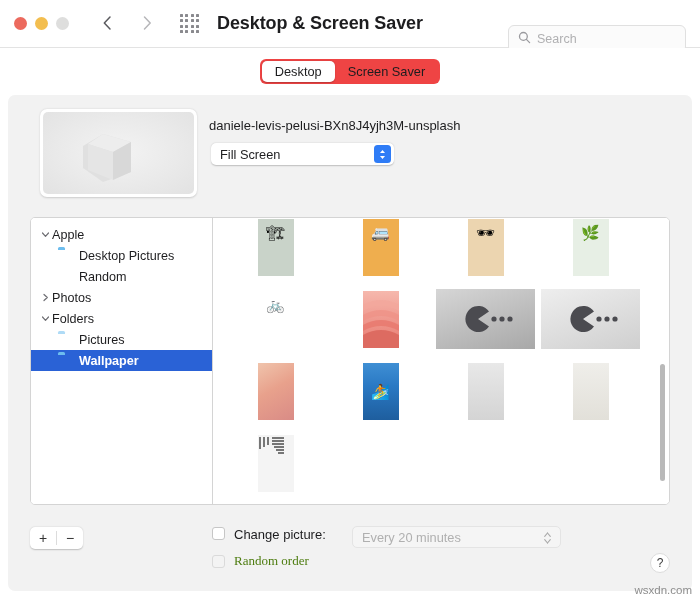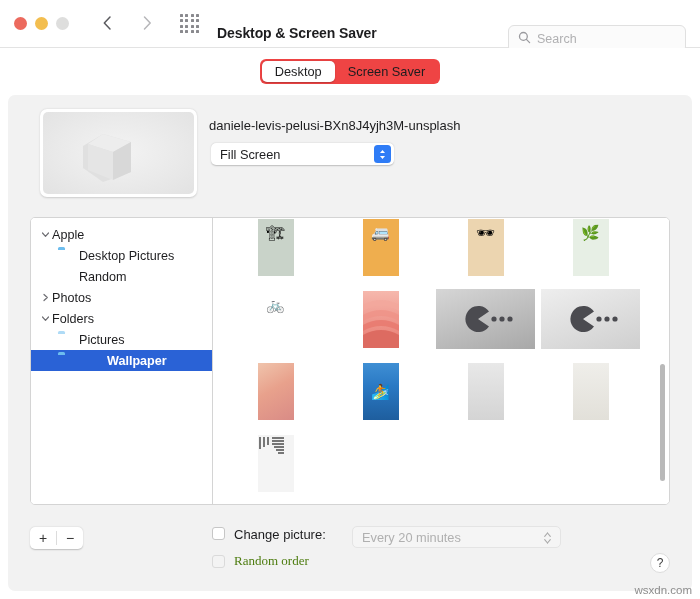--- a/index.html
+++ b/index.html
@@ -60,25 +60,24 @@
   #grid-icon i {
     display: block;
     width: 3px; height: 3px;
     background: #8a8a8e;
     border-radius: 0.5px;
   }
 
   #window-title {
     position: absolute;
     left: 217px; top: 13px;
-    font-size: 14px;
+    font-size: 18px;
     font-weight: bold;
     color: #1d1d1f;
     letter-spacing: -0.1px;
-    margin-top: 12px;
   }
 
   #search-field {
     position: absolute;
     right: 14px; top: 25px;
     width: 178px; height: 28px;
     background: #fbfbfb;
     border: 1px solid #e0e0e0;
     border-radius: 6px;
     display: flex;
@@ -217,21 +216,20 @@
     font-size: 12.6px;
     color: #1d1d1f;
     cursor: default;
     padding-left: 8px;
   }
   .tree-row.child  { padding-left: 27px; }
   .tree-row.selected {
     background: #2a62d6;
     color: #ffffff;
     font-weight: bold;
-    gap: 28px;
   }
   .disclosure {
     width: 13px;
     flex: 0 0 13px;
     display: flex;
     align-items: center;
     justify-content: center;
   }
   .tree-icon {
     width: 15px; height: 13px;

